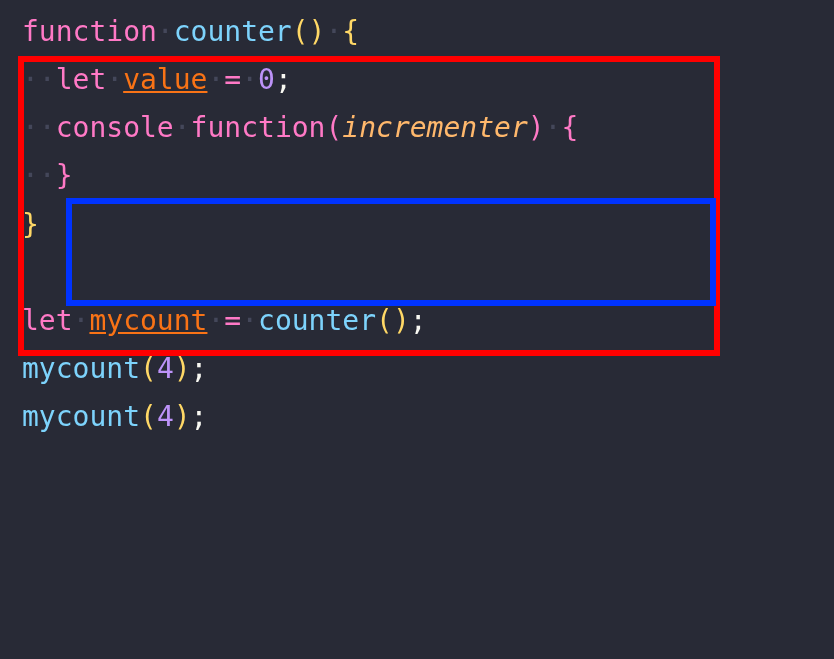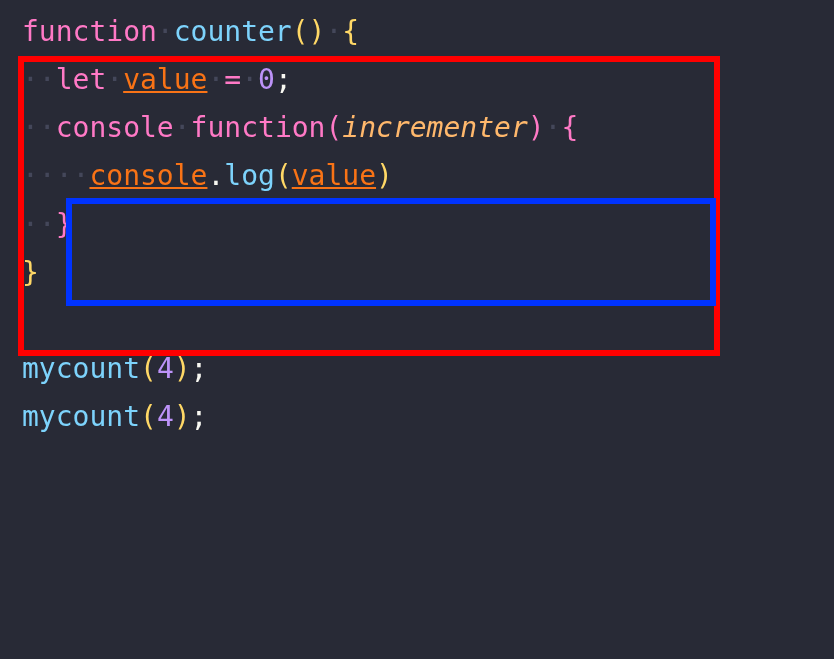--- a/index.html
+++ b/index.html
@@ -50,28 +50,28 @@
 
 <div class="editor">
 
   <span class="line"><span class="kw-italic">function</span><span class="ws">·</span><span class="fn">counter</span><span class="rainbow1">()</span><span class="ws">·</span><span class="rainbow1">{</span></span>
 
   <span class="line"><span class="ws">··</span><span class="kw-italic">let</span><span class="ws">·</span><span class="var">value</span><span class="ws">·</span><span class="op">=</span><span class="ws">·</span><span class="num">0</span><span class="punct">;</span></span>
 
   <span class="line"><span class="ws">··</span><span class="kw">console</span><span class="ws">·</span><span class="kw-italic">function</span><span class="rainbow2">(</span><span class="param">incrementer</span><span class="rainbow2">)</span><span class="ws">·</span><span class="rainbow2">{</span></span>
 
 
-  <span class="line"><span class="ws">····</span><span class="var">console</span><span class="punct">.</span><span class="fn">log</span><span class="rainbow1">(</span><span class="var">value</span><span class="rainbow1">)</span></span>
 
   <span class="line"><span class="ws">··</span><span class="rainbow2">}</span></span>
 
   <span class="line"><span class="rainbow1">}</span></span>
 
   <span class="line"> </span>
 
+  <span class="line"><span class="kw-italic">let</span><span class="ws">·</span><span class="var">mycount</span><span class="ws">·</span><span class="op">=</span><span class="ws">·</span><span class="fn">counter</span><span class="rainbow1">()</span><span class="punct">;</span></span>
 
   <span class="line"><span class="fn">mycount</span><span class="rainbow1">(</span><span class="num">4</span><span class="rainbow1">)</span><span class="punct">;</span></span>
 
   <span class="line"><span class="fn">mycount</span><span class="rainbow1">(</span><span class="num">4</span><span class="rainbow1">)</span><span class="punct">;</span></span>
 
   <div class="annot-red" style="top:56px;left:18px;width:702px;height:300px;"></div>
   <div class="annot-blue" style="top:198px;left:66px;width:650px;height:108px;"></div>
 </div>
 
 </body></html>

